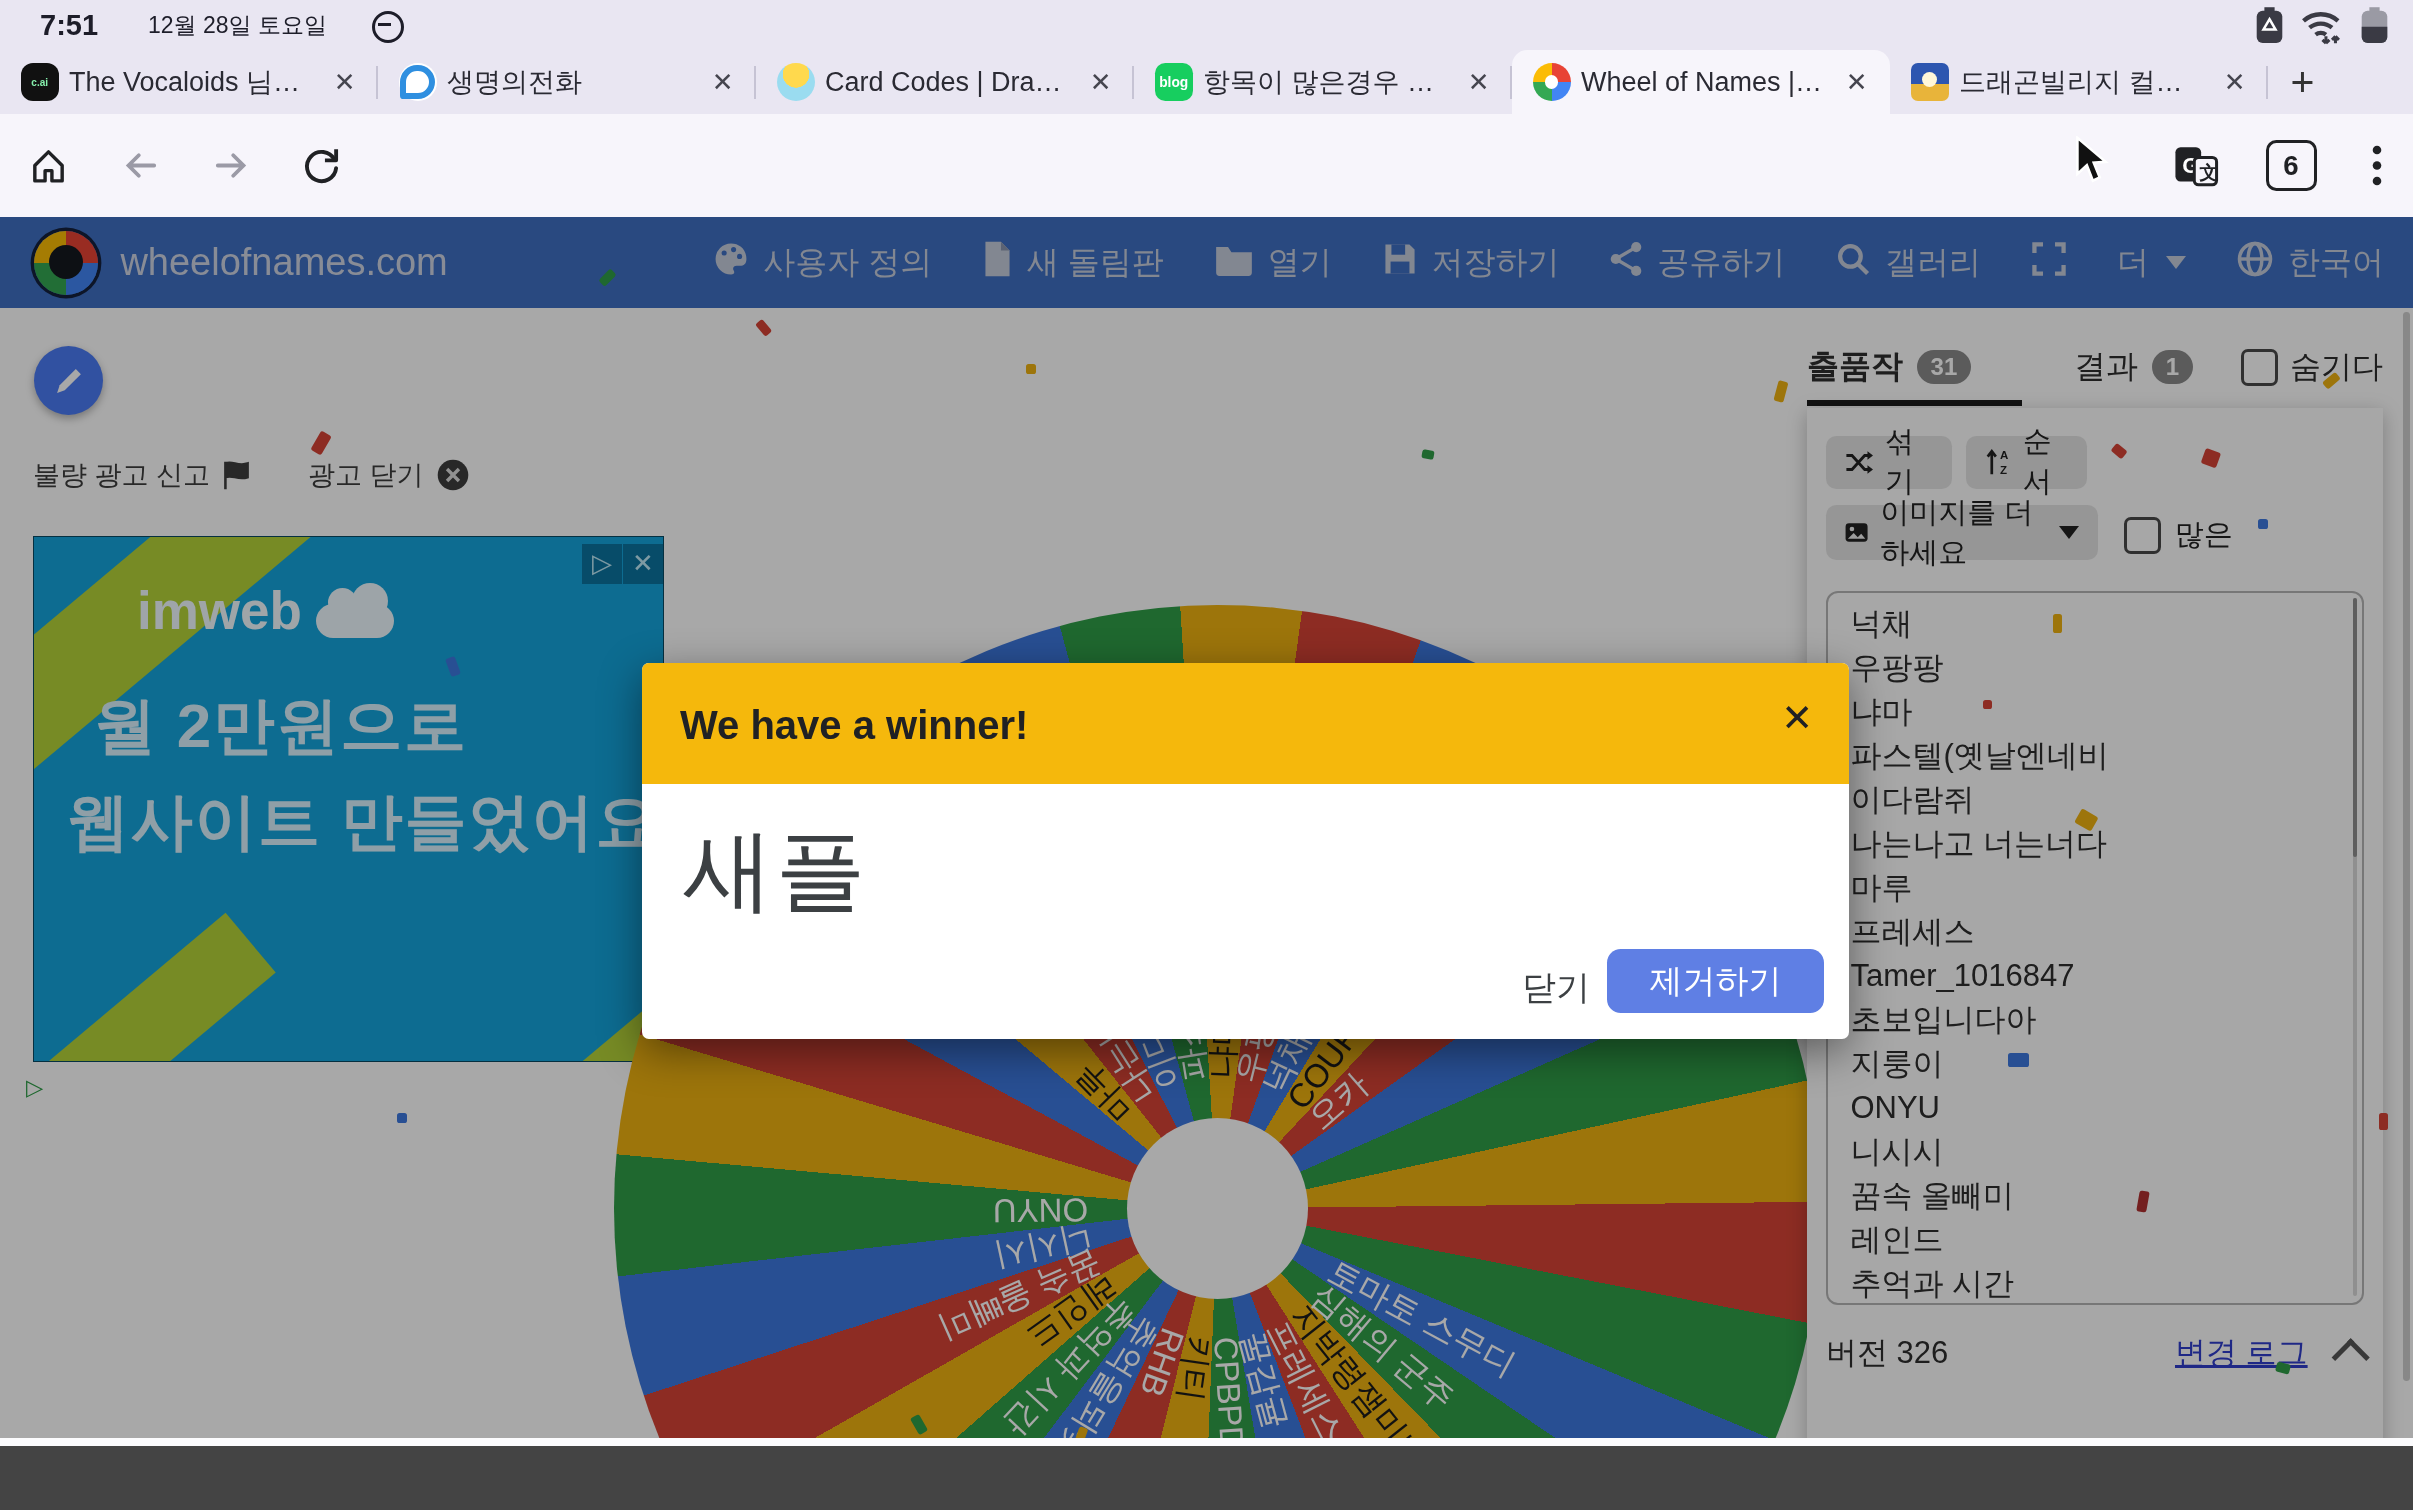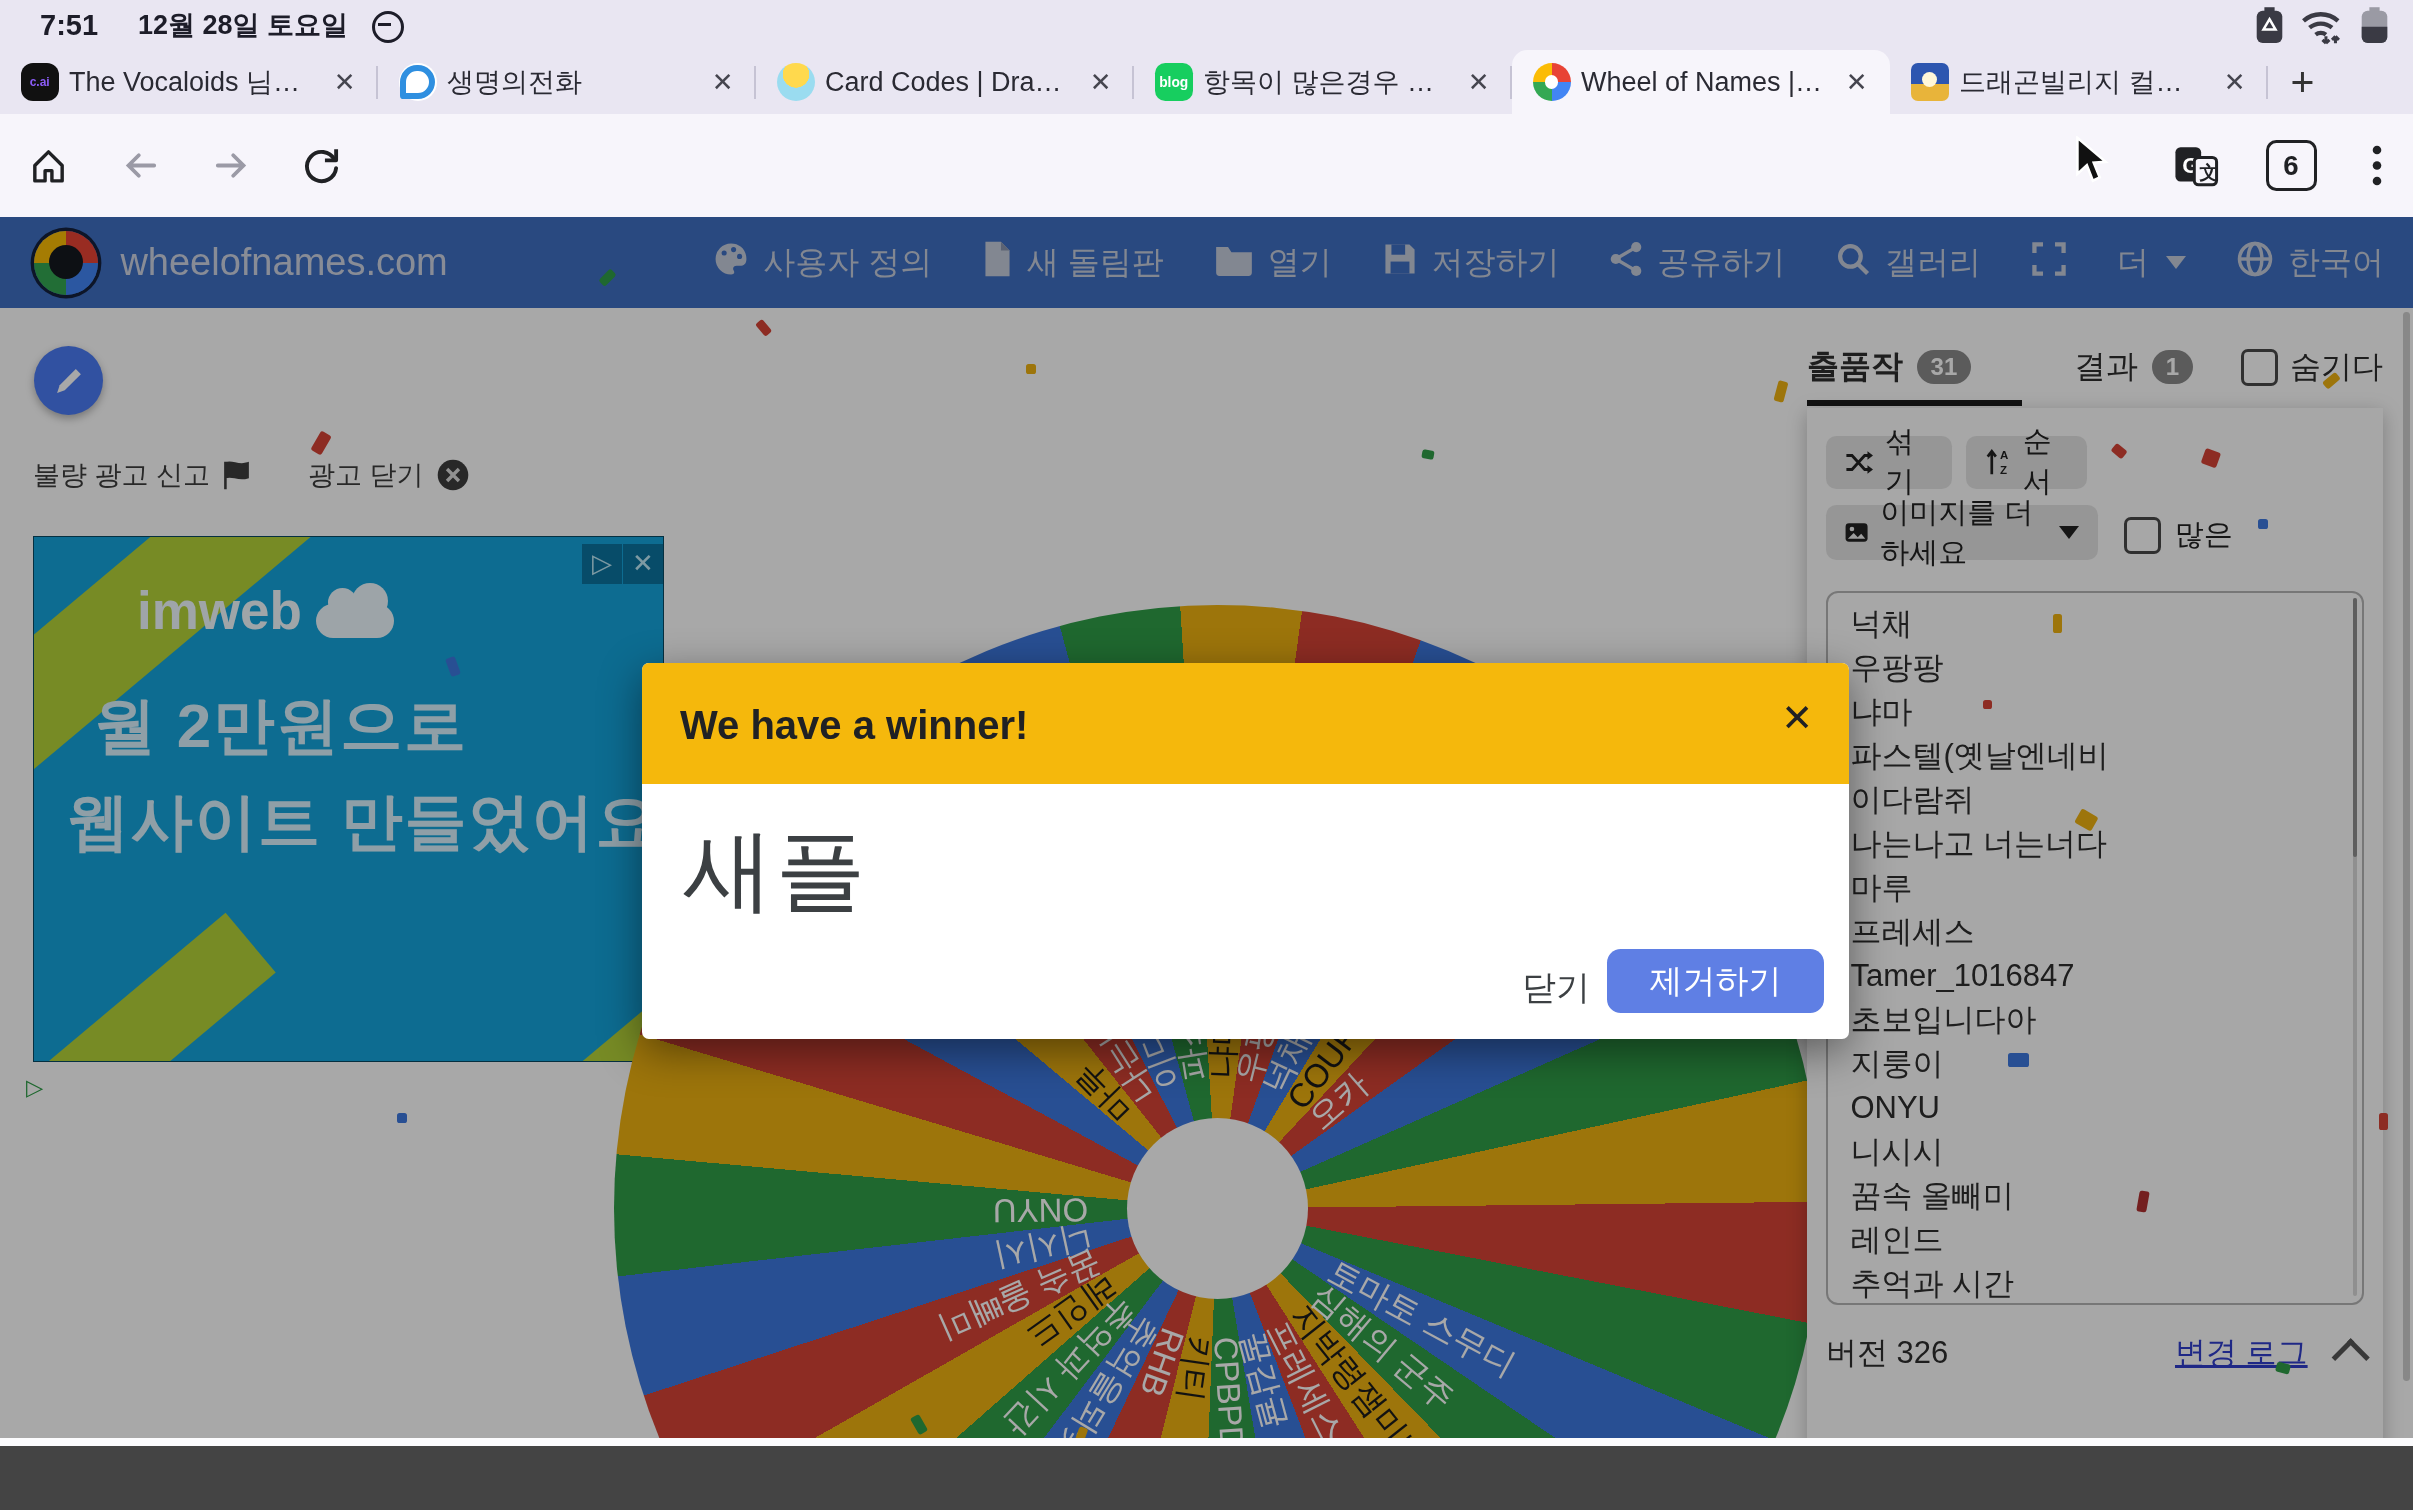--- a/index.html
+++ b/index.html
@@ -3,36 +3,36 @@
 <meta charset="utf-8">
 <style>
   html,body{margin:0;padding:0;background:#444;}
   #screen{position:relative;width:2413px;height:1446px;overflow:hidden;
           background:#fff;font-family:"Liberation Sans",sans-serif;
           -webkit-font-smoothing:antialiased;}
   
   #statusbar{position:absolute;left:0;top:0;width:2413px;height:50px;background:#e9e6f2;
              color:#1d1d29;display:flex;align-items:center;}
   #statusbar .time{position:absolute;left:40px;font-size:29px;font-weight:700;}
-  #statusbar .date{position:absolute;left:138px;font-size:27px;font-weight:700;}
+  #statusbar .date{position:absolute;left:148px;font-size:23px;font-weight:400;}
   #dnd-icon{position:absolute;left:372px;top:11.2px;width:26px;height:26px;border:3px solid #1d1d29;
             border-radius:50%;}
   #dnd-icon::after{content:"";position:absolute;left:3.4px;top:9px;width:13px;height:3px;background:#1d1d29;}
   .statusicons{position:absolute;right:24px;top:6.9px;display:flex;gap:15.5px;align-items:center;}
   
   #tabstrip{position:absolute;left:0;top:50px;width:2413px;height:64px;background:#e9e6f2;display:flex;}
   .tab{position:relative;width:378px;height:64px;display:flex;align-items:center;padding:0 15.5px 0 20.7px;
        box-sizing:border-box;color:#2a2a33;}
   .tab:not(.active)::after{content:"";position:absolute;right:0;top:15.5px;height:33px;width:1.7px;background:#c6c3d4;}
   .tab.active{background:#f7f5fb;border-radius:15.5px 15.5px 0 0;}
   .tab .t-title{flex:1;font-size:27px;white-space:nowrap;overflow:hidden;text-overflow:ellipsis;margin:0 10.3px;}
   .tab .t-close{font-size:26px;color:#45454f;padding:3.4px 6.9px;}
   .ticon{width:38px;height:38px;border-radius:8.6px;flex:0 0 auto;display:flex;align-items:center;
          justify-content:center;font-weight:700;}
-  .ticon-cai{background:#111;color:#8b5cf6;font-size:12px;border-radius:12px;}
+  .ticon-cai{background:#111;color:#86efac;font-size:10px;border-radius:12px;}
   .ticon-phone{background:#fff;color:#1e88e5;font-size:29px;border-radius:50%;}
   .ticon-phone i{display:block;width:22.4px;height:22.4px;border:6px solid #2f8fe0;border-radius:50% 50% 50% 3.4px;}
   .ticon-dragon{background:radial-gradient(circle at 50% 30%,#ffd94d 0 40%,#9adcf0 41% 100%);border-radius:50%;}
   .ticon-blog{background:#17ce5f;color:#fff;font-size:13.8px;border-radius:10.3px;}
   .ticon-wheel{background:conic-gradient(#e84335 0 25%,#4285f4 0 50%,#34a853 0 75%,#fbbc05 0);border-radius:50%;position:relative;}
   .ticon-wheel::after{content:"";position:absolute;left:12px;top:12px;width:13.8px;height:13.8px;background:#fff;border-radius:50%;}
   .ticon-dv{background:linear-gradient(180deg,#2d56b0 0 55%,#e8b43a 55% 100%);border-radius:6.9px;position:relative;}
   .ticon-dv::after{content:"";position:absolute;left:11.2px;top:8.6px;width:15.5px;height:15.5px;background:#fff7d8;border-radius:50%;}
   #newtab{width:69px;display:flex;align-items:center;justify-content:center;font-size:41px;color:#333;}
   

